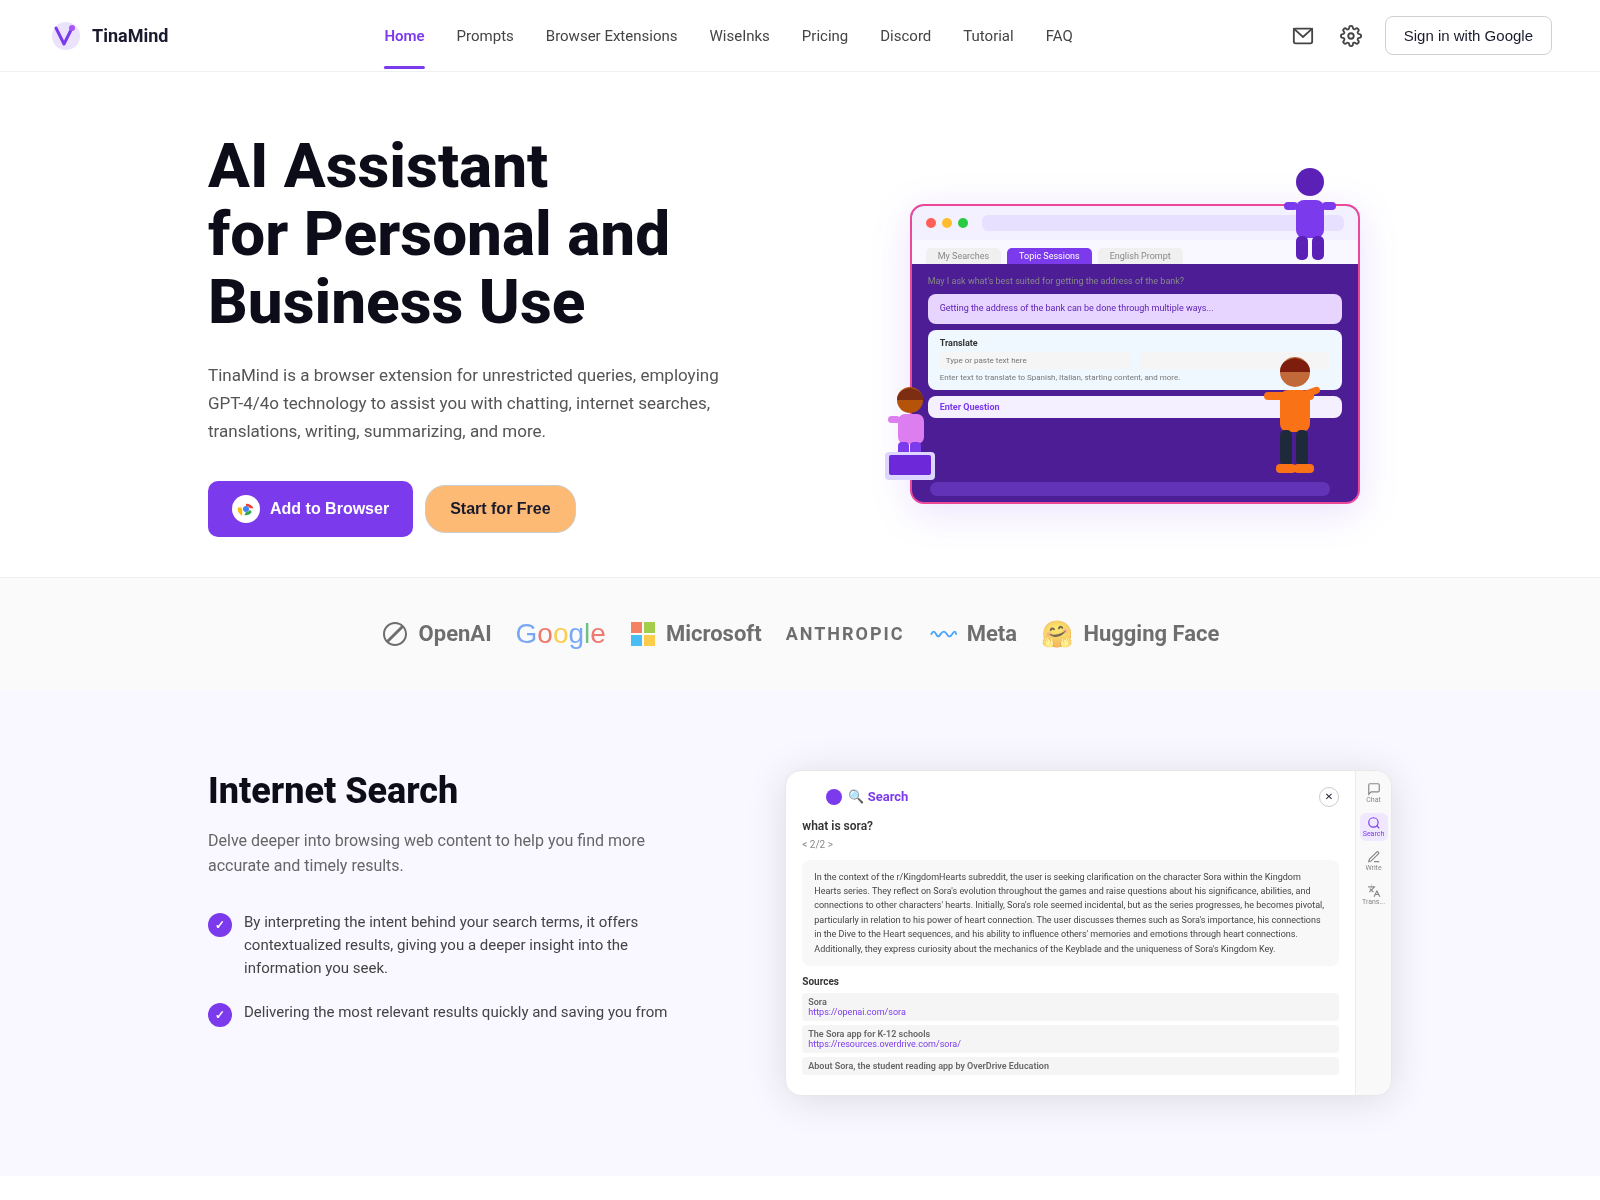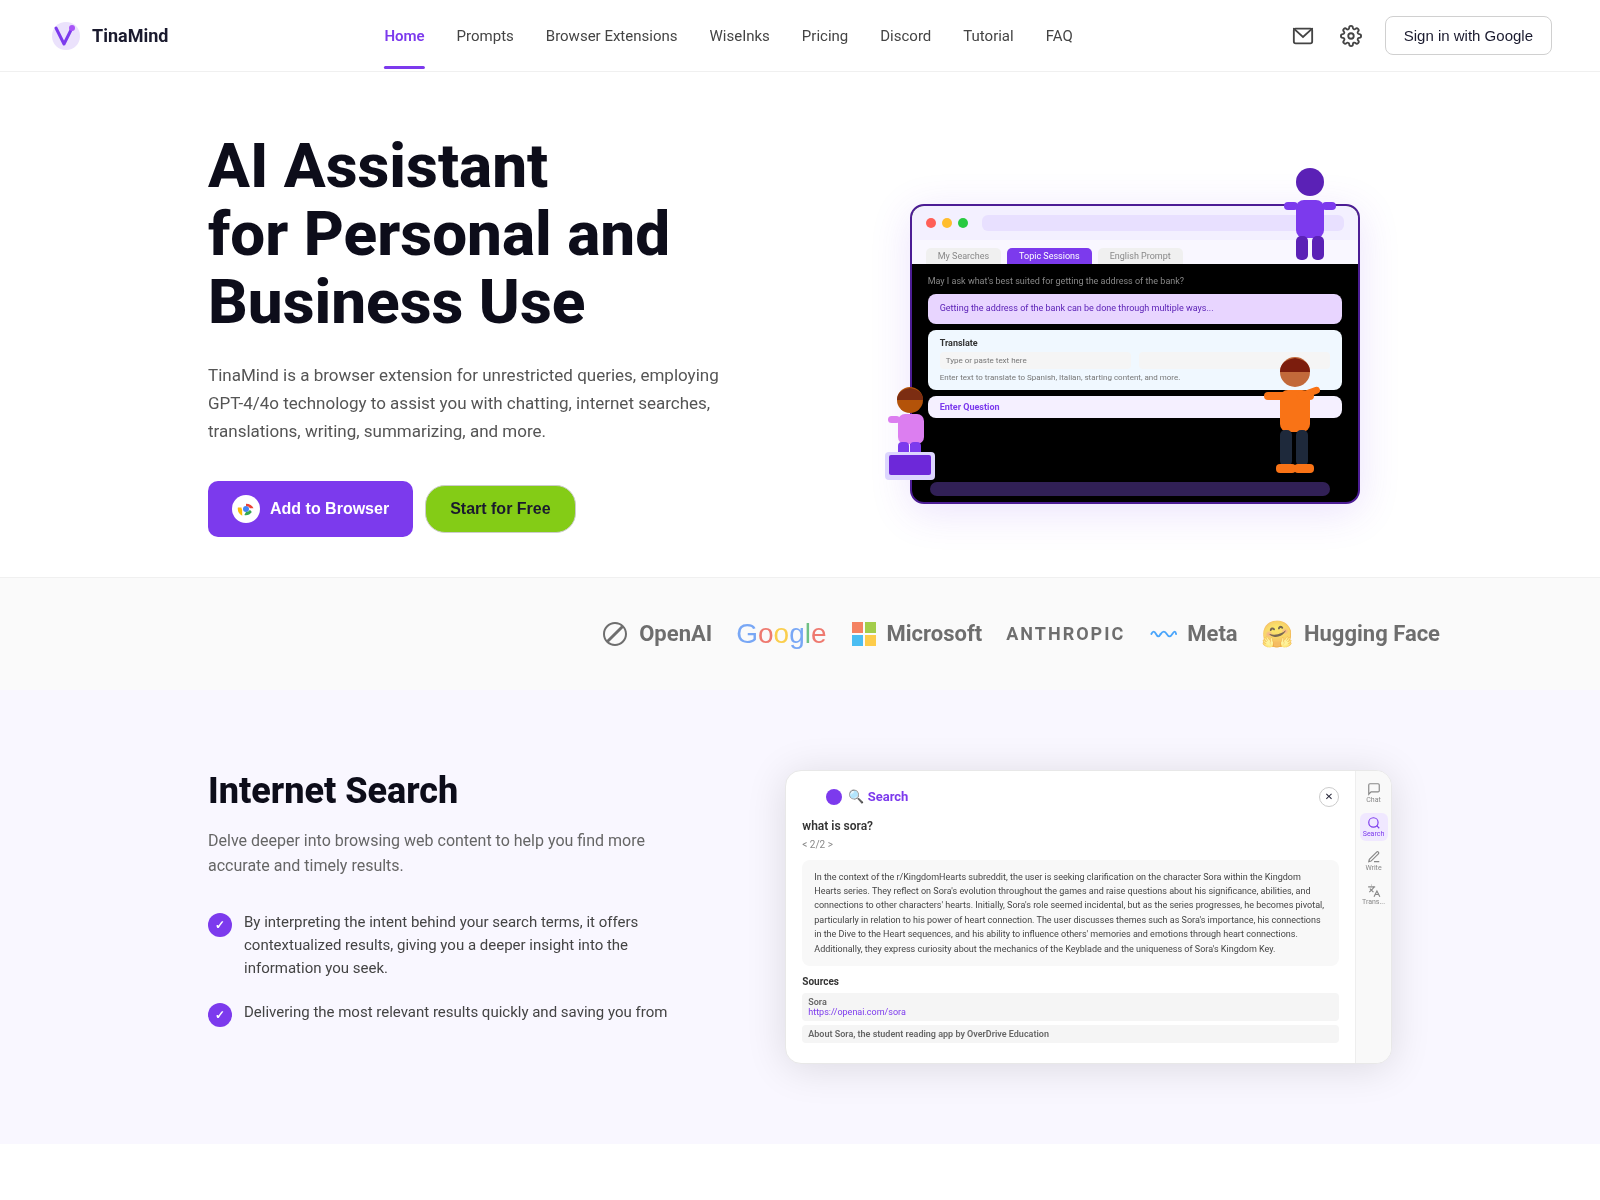--- a/index.html
+++ b/index.html
@@ -38,33 +38,33 @@
     .hero-title { font-size: 62px; font-weight: 800; line-height: 1.1; color: #0d0d1a; margin-bottom: 24px; }
     .hero-desc { font-size: 17px; color: #555; line-height: 1.65; margin-bottom: 36px; max-width: 520px; }
     .hero-buttons { display: flex; align-items: center; gap: 12px; }
     .btn-add {
       display: flex; align-items: center; gap: 10px;
       background: #7c3aed; color: #fff; border: none; border-radius: 10px;
       padding: 14px 24px; font-size: 16px; font-weight: 600; cursor: pointer;
     }
     .btn-add-icon { width: 28px; height: 28px; background: #fff; border-radius: 50%; display: flex; align-items: center; justify-content: center; }
     .btn-start {
-      background: #84cc16; border: 1.5px solid #ccc; border-radius: 20px;
+      background: #fdba74; border: 1.5px solid #ccc; border-radius: 20px;
       padding: 14px 24px; font-size: 16px; font-weight: 600; color: #1a1a2e; cursor: pointer;
     }
 
     .hero-right { flex: 0 0 46%; display: flex; justify-content: center; align-items: center; }
 
     
     .partners {
       background: #fafafa; padding: 40px 48px; border-top: 1px solid #f0f0f0;
     }
     .partners-inner {
       max-width: 1280px; margin: 0 auto;
-      display: flex; align-items: center; justify-content: flex-end; flex-wrap: wrap; gap: 24px;
+      display: flex; align-items: center; justify-content: center; flex-wrap: wrap; gap: 24px;
     }
     .partner-logo { display: flex; align-items: center; gap: 10px; opacity: 0.7; }
     .partner-name { font-size: 22px; font-weight: 700; color: #333; }
 
     
     .section-search {
       padding: 80px 48px; max-width: 1280px; margin: 0 auto;
       display: flex; align-items: flex-start; gap: 80px;
     }
     .section-left { flex: 0 0 42%; }
@@ -177,21 +177,21 @@
           <span>Add to Browser</span>
         </button>
         <button class="btn-start">Start for Free</button>
       </div>
     </div>
 
     <div class="hero-right">
 
       <div style="position:relative; width:480px; height:340px;">
 
-        <div style="position:absolute; top:40px; left:30px; right:0; bottom:0; background:#000000; border-radius:14px; border:2px solid #4c1d95; box-shadow: 0 8px 40px rgba(124,58,237,0.15);">
+        <div style="position:absolute; top:40px; left:30px; right:0; bottom:0; background:#4c1d95; border-radius:14px; border:2px solid #ec4899; box-shadow: 0 8px 40px rgba(124,58,237,0.15);">
 
           <div style="background:#f3f0ff; height:34px; border-radius:12px 12px 0 0; display:flex; align-items:center; padding:0 14px; gap:6px;">
             <div style="width:10px;height:10px;border-radius:50%;background:#ff5f57;"></div>
             <div style="width:10px;height:10px;border-radius:50%;background:#ffbd2e;"></div>
             <div style="width:10px;height:10px;border-radius:50%;background:#28ca41;"></div>
             <div style="flex:1;background:#e8e0ff;border-radius:6px;height:16px;margin-left:8px;"></div>
           </div>
 
           <div style="display:flex; gap:6px; padding:8px 14px 0; background:#f9f7ff;">
             <div style="padding:3px 12px; background:#f0f0f0; border-radius:5px 5px 0 0; font-size:9px; color:#888;">My Searches</div>
@@ -345,20 +345,24 @@
           <div class="search-query">what is sora?</div>
           <div class="search-nav">&lt; 2/2 &gt;</div>
 
           <div class="search-result-box">In the context of the r/KingdomHearts subreddit, the user is seeking clarification on the character Sora within the Kingdom Hearts series. They reflect on Sora's evolution throughout the games and raise questions about his significance, abilities, and connections to other characters' hearts. Initially, Sora's role seemed incidental, but as the series progresses, he becomes pivotal, particularly in relation to his power of heart connection. The user discusses themes such as Sora's importance, his connections in the Dive to the Heart sequences, and his ability to influence others' memories and emotions through heart connections. Additionally, they express curiosity about the mechanics of the Keyblade and the uniqueness of Sora's Kingdom Key.</div>
 
           <div class="search-sources">
             <div class="sources-title">Sources</div>
             <div class="source-item">
               <div style="font-weight:600;">Sora</div>
               <div class="source-url">https://openai.com/sora</div>
+            </div>
+            <div class="source-item">
+              <div style="font-weight:600;">The Sora app for K-12 schools</div>
+              <div class="source-url">https://resources.overdrive.com/sora/</div>
             </div>
             <div class="source-item">
               <div style="font-weight:600;">About Sora, the student reading app by OverDrive Education</div>
             </div>
           </div>
         </div>
 
         <div class="search-sidebar">
           <div class="sidebar-icon">
             <svg width="14" height="14" viewBox="0 0 24 24" fill="none" stroke="#888" stroke-width="2">

